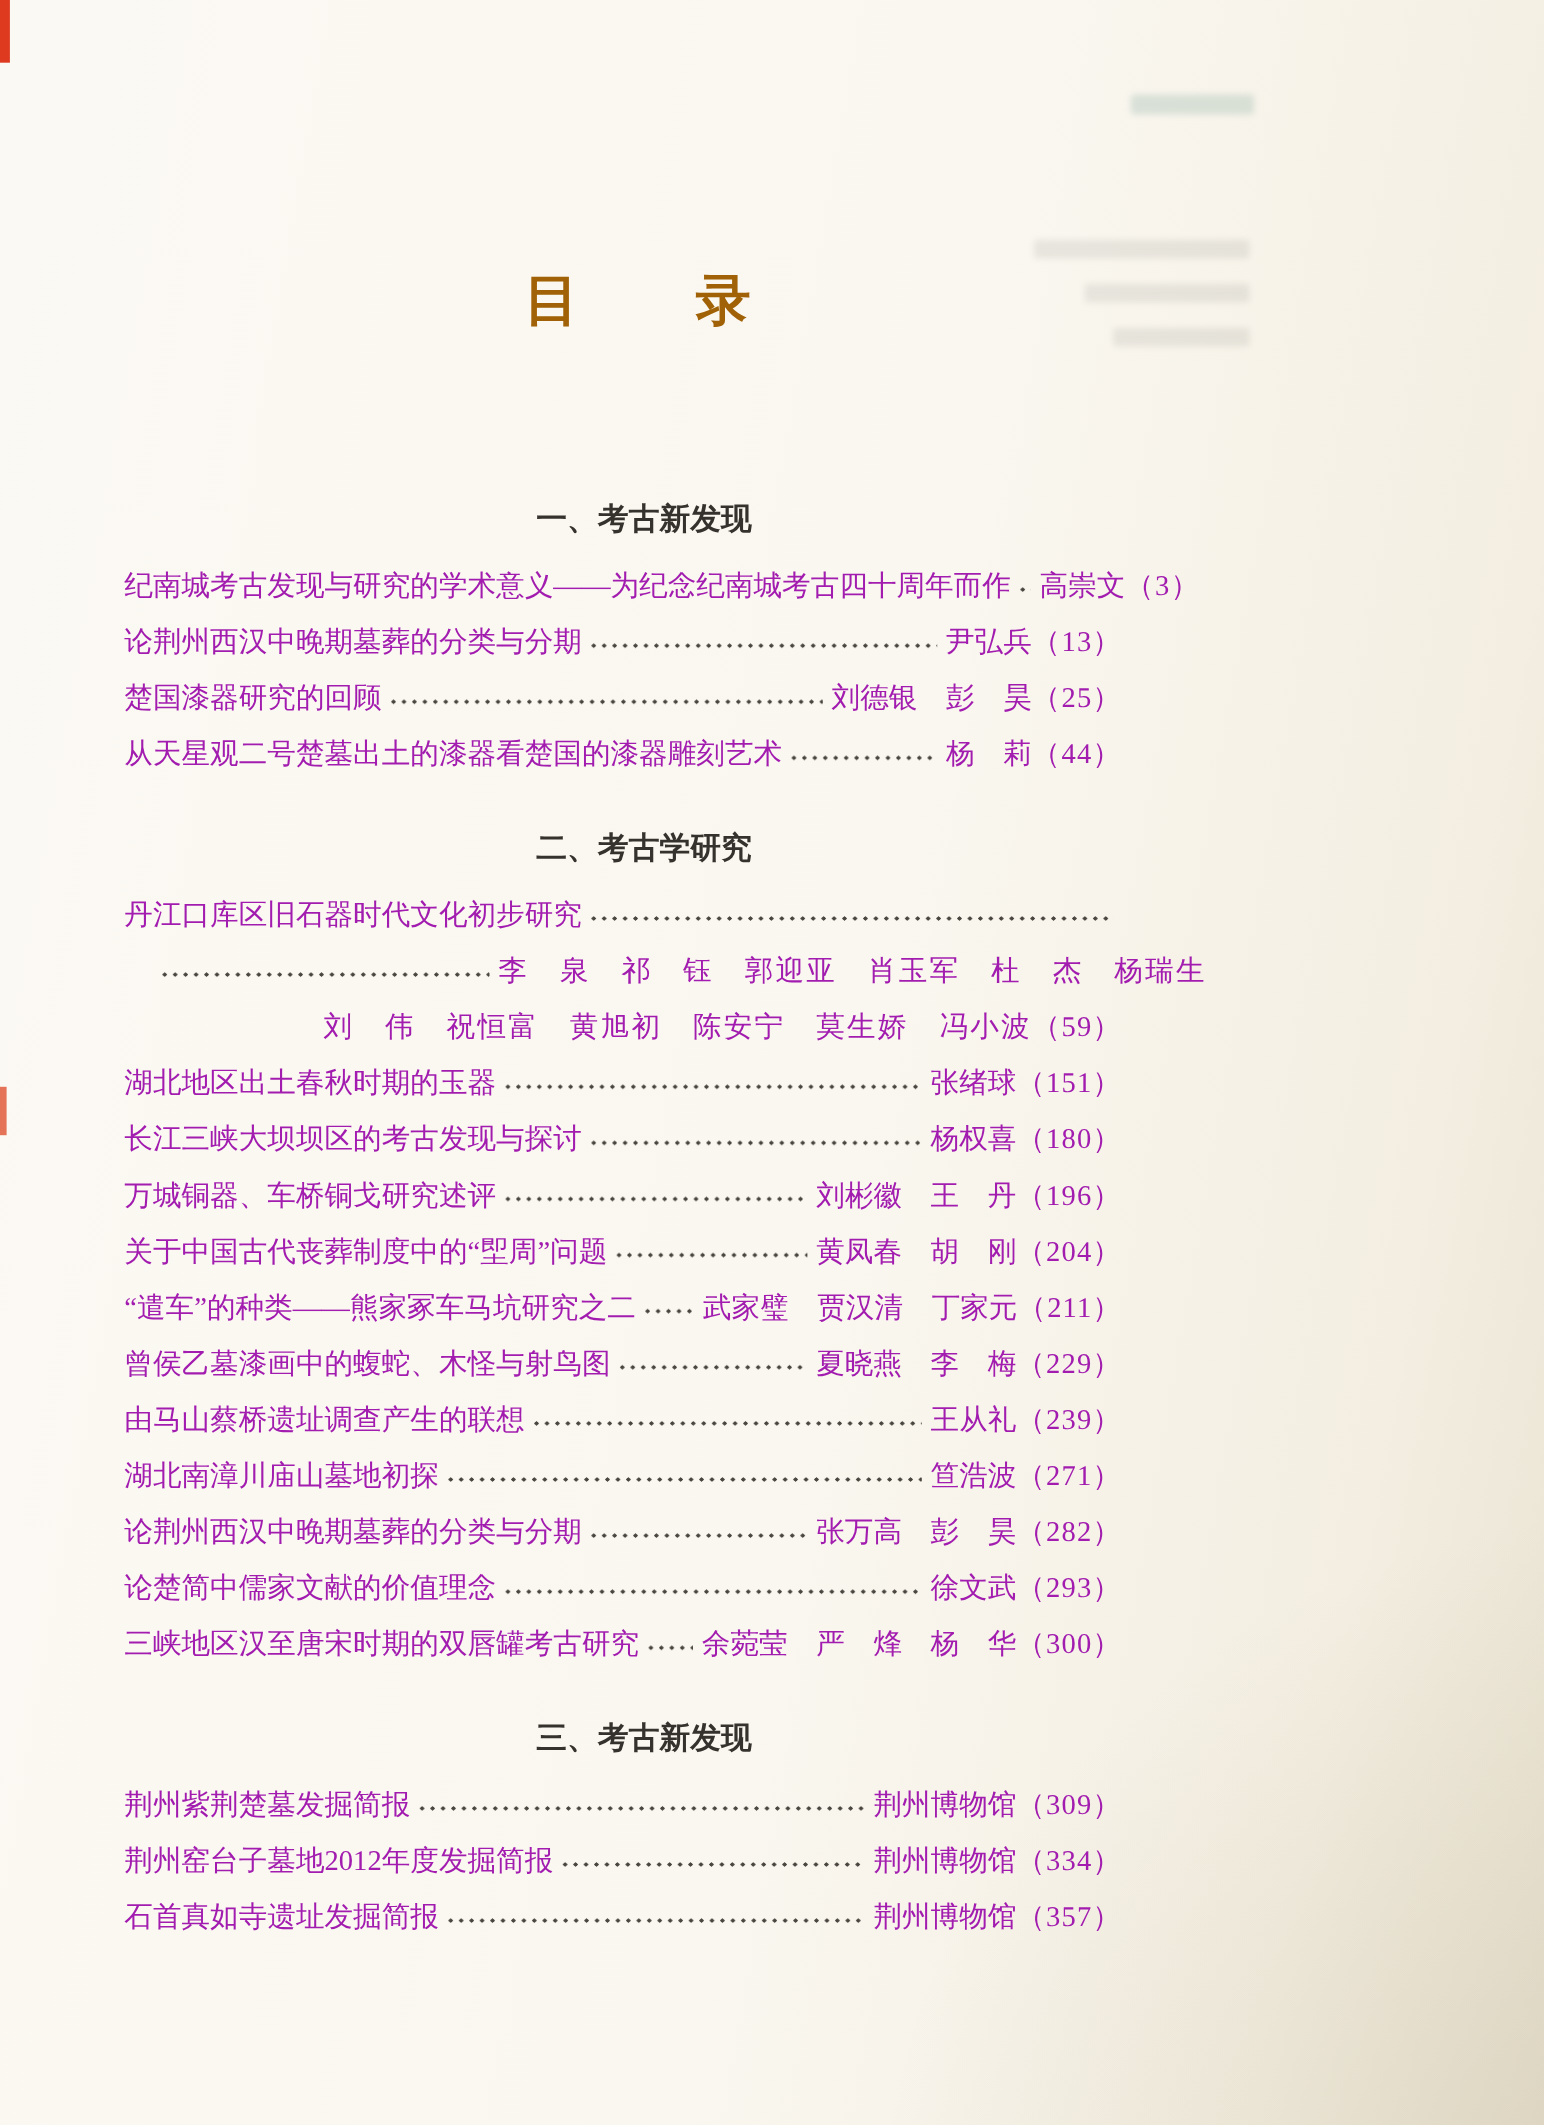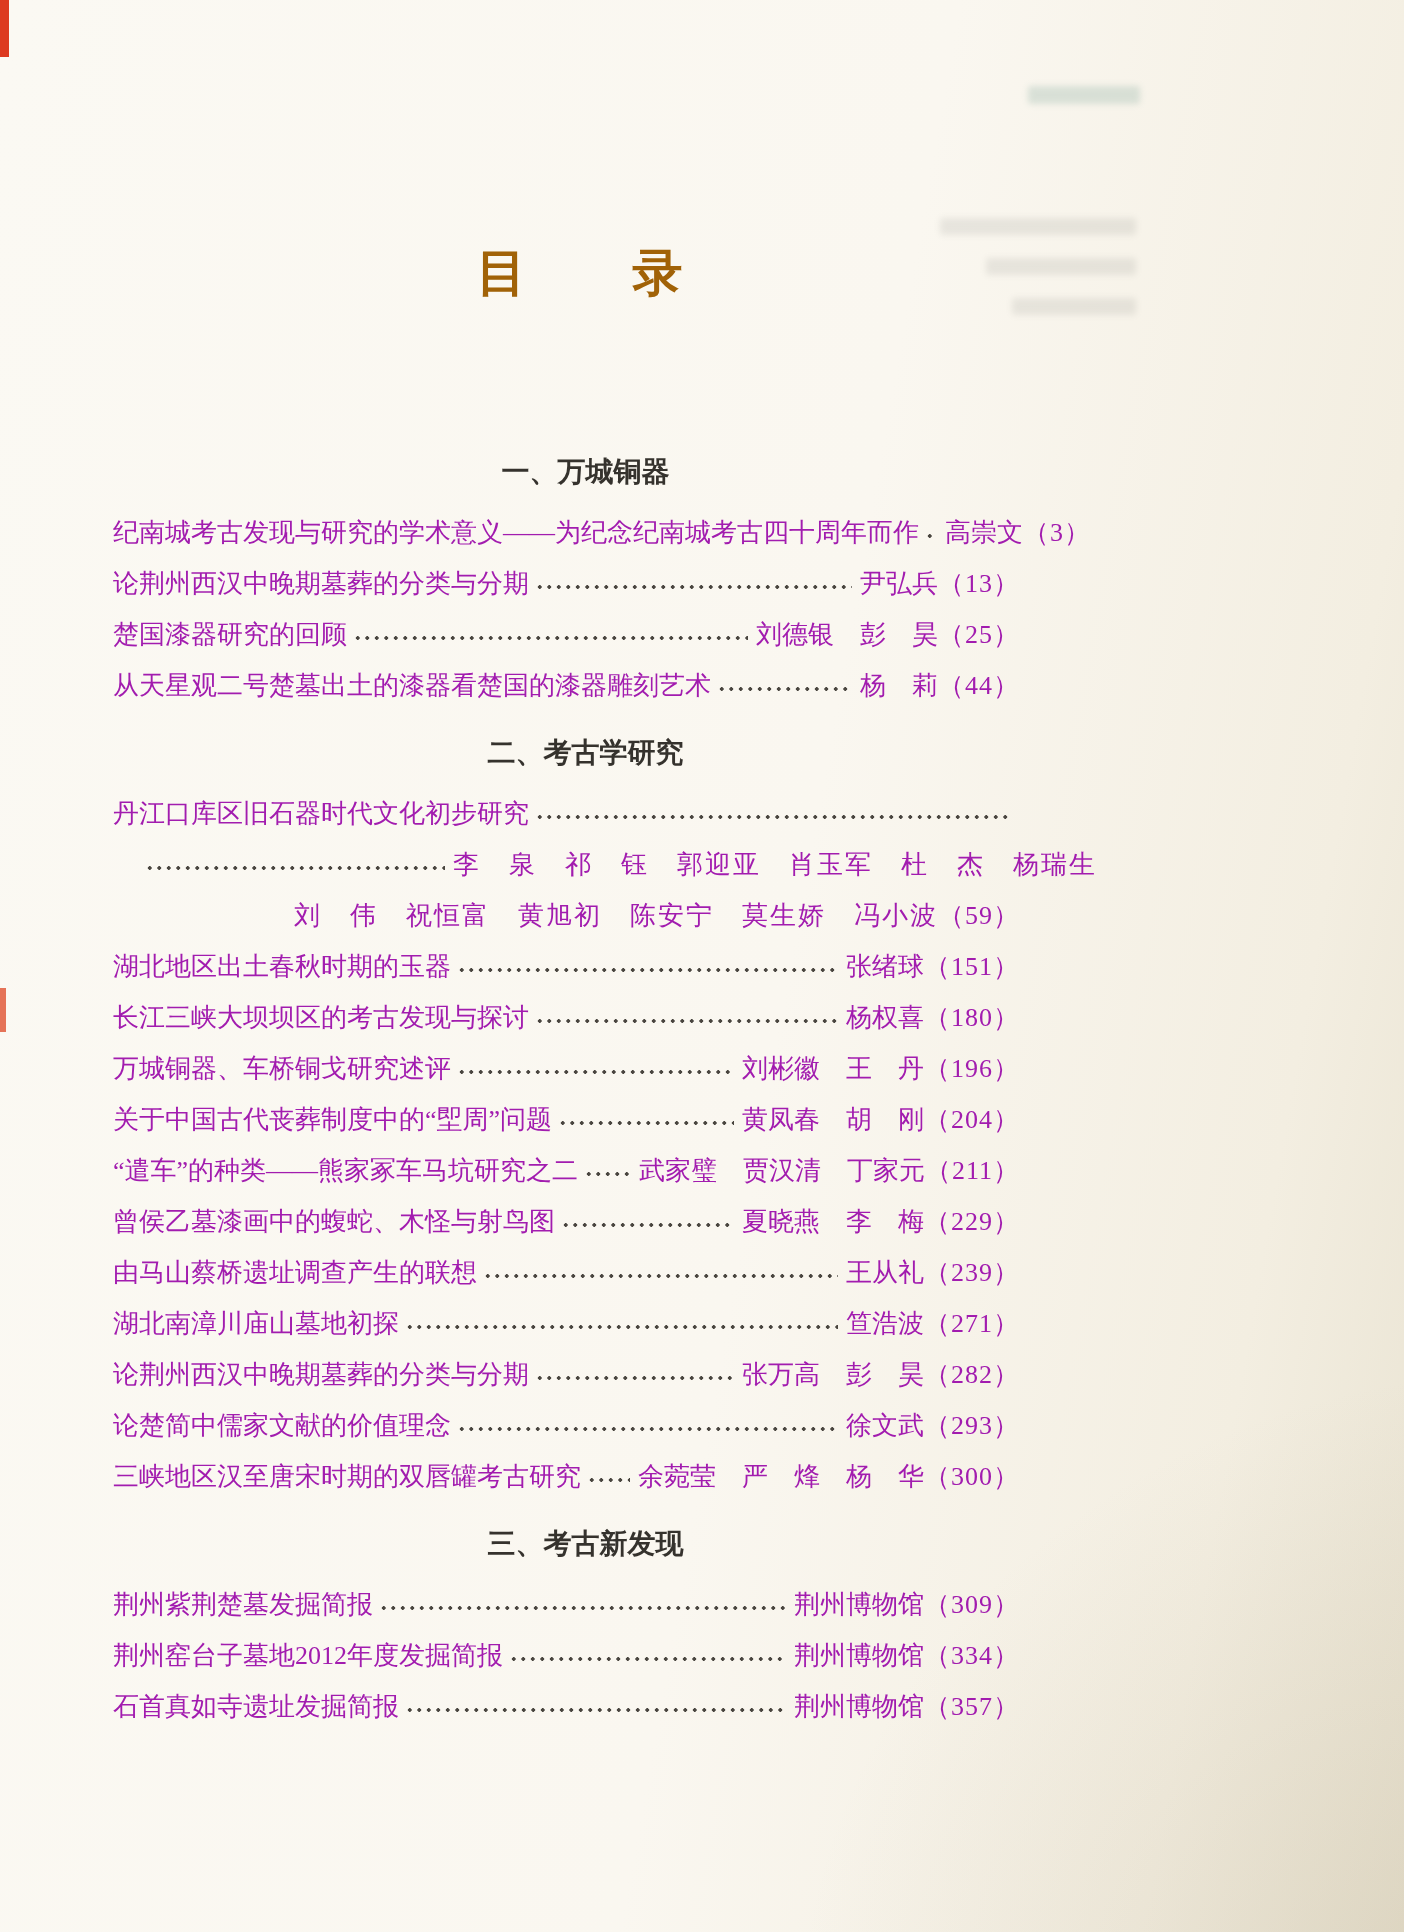--- a/index.html
+++ b/index.html
@@ -43,21 +43,21 @@
   .page-title {
     text-align: center;
     font-size: 50px;
     font-weight: 700;
     letter-spacing: 2px;
     color: #a16207;
     transform: translateX(14px);
   }
 
   .section-heading {
-    margin-top: 25px;
+    margin-top: 43px;
     margin-bottom: 18px;
     height: 34px;
     line-height: 34px;
     text-align: center;
     font-family: "Liberation Sans", "DejaVu Sans", sans-serif;
     font-size: 28px;
     font-weight: 700;
     color: #35322d;
     transform: translateX(19px);
   }
@@ -99,21 +99,21 @@
 <div class="red-strip-top"></div>
 <div class="red-strip-mid"></div>
 <div class="ghost g1"></div>
 <div class="ghost g2"></div>
 <div class="ghost g3"></div>
 <div class="ghost g4"></div>
 
 <div class="content">
   <div class="page-title">目　　录</div>
   <div>
-      <div class="section-heading first">一、万城铜器</div>
+      <div class="section-heading first">一、考古新发现</div>
       <div class="toc-row normal">
         <span class="row-title">纪南城考古发现与研究的学术意义——为纪念纪南城考古四十周年而作</span>
         <span class="leader"></span>
         <span class="row-authors">高崇文</span>
         <span class="row-page">（3）</span>
       </div>
       <div class="toc-row normal">
         <span class="row-title">论荆州西汉中晚期墓葬的分类与分期</span>
         <span class="leader"></span>
         <span class="row-authors">尹弘兵</span>

